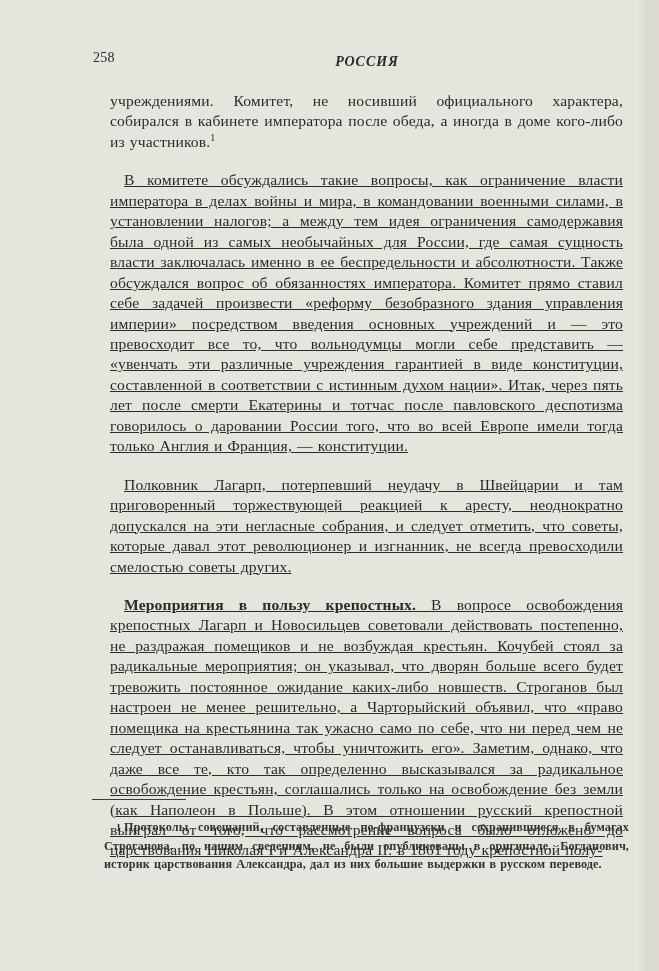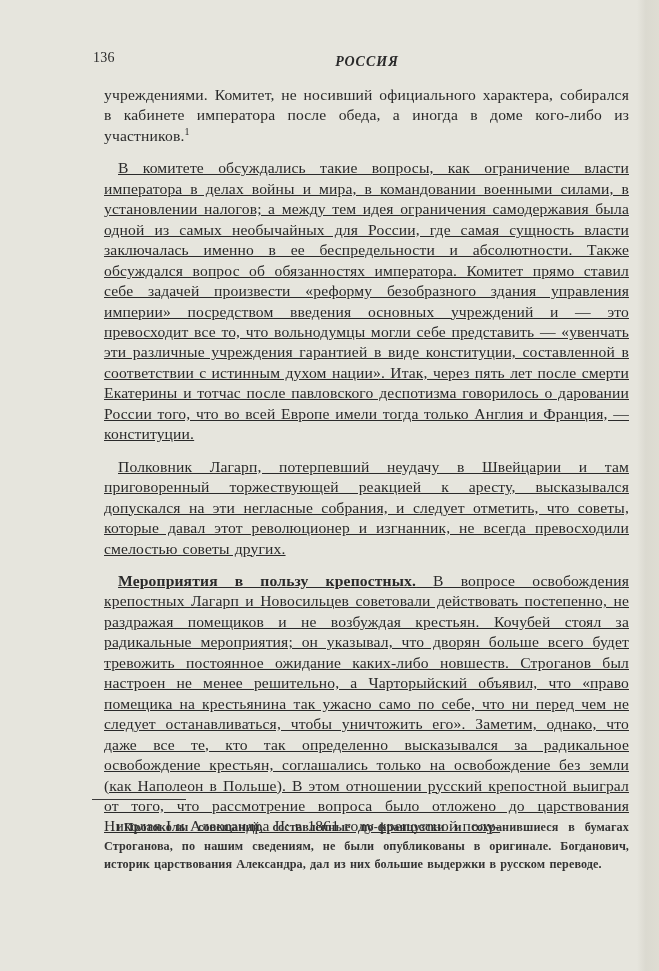--- a/index.html
+++ b/index.html
@@ -24,21 +24,21 @@
   .running-title {
     position: absolute; left: 0; right: 0; top: 4px; text-align: center;
     font-style: italic; font-weight: bold; font-size: 14px; letter-spacing: 1px;
   }
   .body-text {
     position: absolute; top: 73px; left: 92px; width: 549px;
     font-size: 15.6px; line-height: 20.45px;
     text-align: justify; letter-spacing: 0.15px;
     word-spacing: 1px;
   }
-  .body-text p { margin: 12px; text-indent: 0; }
+  .body-text p { margin: 18px; text-indent: 0; }
   .body-text p.indent { text-indent: 14px; text-decoration: underline; }
   .run-in { font-weight: bold; }
   .fn-ref { font-size: 10px; vertical-align: super; line-height: 0; }
   .footnote-rule {
     position: absolute; top: 799px; left: 92px; width: 94px; height: 0;
     border-top: 1px solid #3a3a3a;
   }
   .footnotes {
     position: absolute; top: 806px; left: 92px; width: 549px;
     font-size: 12.2px; line-height: 18px; text-align: justify;
@@ -47,28 +47,28 @@
   }
   .footnotes p { margin: 12px; text-indent: 12px; }
   .fn-mark { font-size: 10px; margin-right: 3px; }
 </style>
 </head>
 <body>
 
 <div class="page-shade"></div>
 
 <div class="header">
-  <span class="page-number">136</span>
+  <span class="page-number">258</span>
   <div class="running-title">РОССИЯ</div>
 </div>
 
 <div class="body-text">
   <p><span>учреждениями. Комитет, не носивший официального характера, собирался в кабинете императора после обеда, а иногда в доме кого-либо из участников.</span><span class="fn-ref">1</span></p>
   <p class="indent">В комитете обсуждались такие вопросы, как ограничение власти императора в делах войны и мира, в командовании военными силами, в установлении налогов; а между тем идея ограничения самодержавия была одной из самых необычайных для России, где самая сущность власти заключалась именно в ее беспредельности и абсолютности. Также обсуждался вопрос об обязанностях императора. Комитет прямо ставил себе задачей произвести «реформу безобразного здания управления империи» посредством введения основных учреждений и — это превосходит все то, что вольнодумцы могли себе представить — «увенчать эти различные учреждения гарантией в виде конституции, составленной в соответствии с истинным духом нации». Итак, через пять лет после смерти Екатерины и тотчас после павловского деспотизма говорилось о даровании России того, что во всей Европе имели тогда только Англия и Франция, — конституции.</p>
-  <p class="indent">Полковник Лагарп, потерпевший неудачу в Швейцарии и там приговоренный торжествующей реакцией к аресту, высказывался допускался на эти негласные собрания, и следует отметить, что советы, которые давал этот революционер и изгнанник, не всегда превосходили смелостью советы других.</p>
+  <p class="indent">Полковник Лагарп, потерпевший неудачу в Швейцарии и там приговоренный торжествующей реакцией к аресту, неоднократно допускался на эти негласные собрания, и следует отметить, что советы, которые давал этот революционер и изгнанник, не всегда превосходили смелостью советы других.</p>
   <p class="indent"><span class="run-in">Мероприятия в пользу крепостных.</span> <span>В вопросе освобождения крепостных Лагарп и Новосильцев советовали действовать постепенно, не раздражая помещиков и не возбуждая крестьян. Кочубей стоял за радикальные мероприятия; он указывал, что дворян больше всего будет тревожить постоянное ожидание каких-либо новшеств. Строганов был настроен не менее решительно, а Чарторыйский объявил, что «право помещика на крестьянина так ужасно само по себе, что ни перед чем не следует останавливаться, чтобы уничтожить его». Заметим, однако, что даже все те, кто так определенно высказывался за радикальное освобождение крестьян, соглашались только на освобождение без земли (как Наполеон в Польше). В этом отношении русский крепостной выиграл от того, что рассмотрение вопроса было отложено до царствования Николая I и Александра II: в 1861 году крепостной полу-</span></p>
 </div>
 
 <div class="footnote-rule"></div>
 
 <div class="footnotes">
   <p><span class="fn-mark">1</span><span>Протоколы совещаний, составленные по-французски и сохранившиеся в бумагах Строганова, по нашим сведениям, не были опубликованы в оригинале. Богданович, историк царствования Александра, дал из них большие выдержки в русском переводе.</span></p>
 </div>
 
 </body></html>

